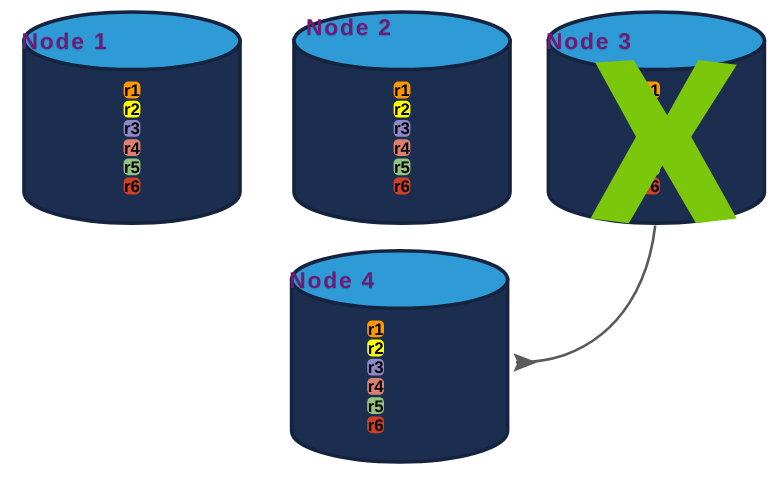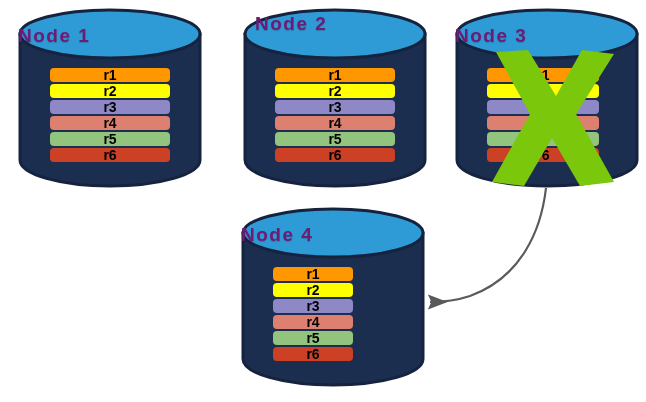--- a/index.html
+++ b/index.html
@@ -46,20 +46,21 @@
     pointer-events: none;
     text-shadow: 0 1px 1px rgba(0,0,0,0.18);
   }
   .rows {
     position: absolute;
     left: 0;
     width: 100%;
     box-sizing: border-box;
     display: flex;
     flex-direction: column;
+    align-items: center;
   }
   .row {
     box-sizing: border-box;
     border-radius: 4px;
     color: #000000;
     font-weight: bold;
     font-size: 14px;
     line-height: 1;
     display: flex;
     align-items: center;

